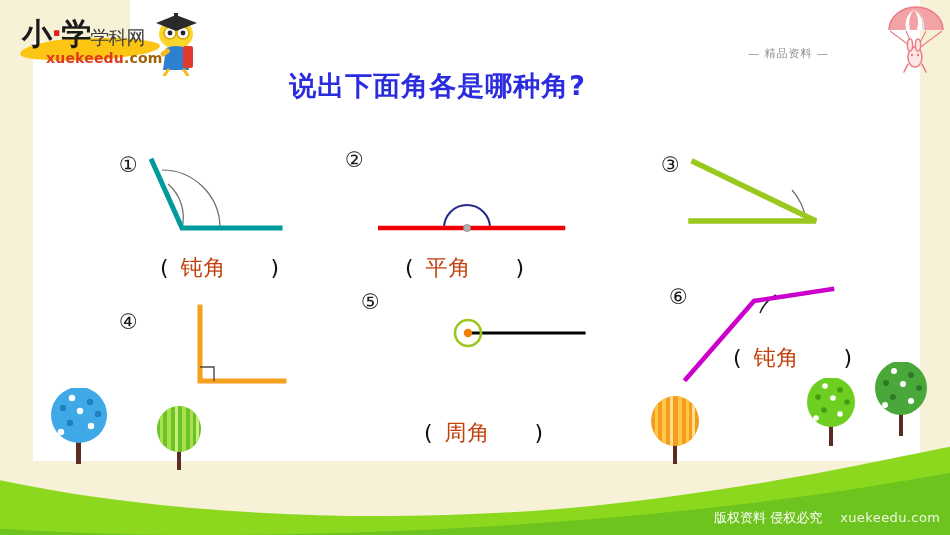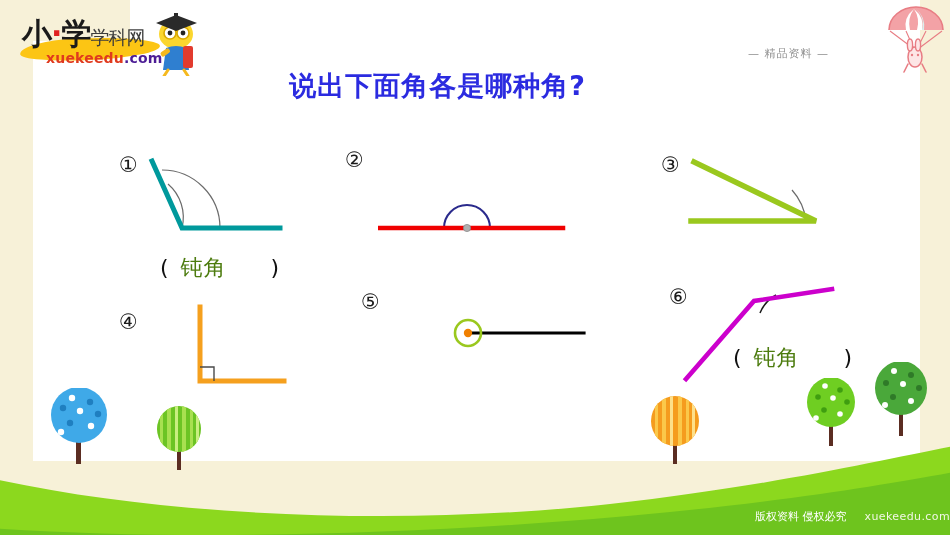--- a/index.html
+++ b/index.html
@@ -77,21 +77,21 @@
   .logo-cn .dot { color: #e02020; }
   .logo-cn .small { font-size: 19px; color: #3c3c3c; font-weight: normal;}
   .logo-url {
     position: absolute;
     left: 28px; top: 42px;
     font-size: 14px;
     font-weight: bold;
     color: #e03a1e;
     letter-spacing: 0.2px;
   }
-  .logo-url .dom { color: #4c1d95; }
+  .logo-url .dom { color: #a16207; }
   .mascot {
     position: absolute;
     left: 128px; top: 2px;
     width: 60px; height: 66px;
   }
 
   
   .watermark {
     position: absolute;
     left: 748px; top: 46px;
@@ -131,35 +131,35 @@
 
   
   .answer {
     position: absolute;
     font-size: 22px;
     color: #111111;
     white-space: nowrap;
     font-family: "DejaVu Sans", sans-serif;
   }
   .answer .word {
-    color: #4d7c0f;
+    color: #c2410c;
     padding: 0 10px 0 12px;
     letter-spacing: 1px;
   }
   .answer .paren { color: #111111; }
   .answer .gap { display: inline-block; width: 34px; }
 
   
   .fig { position: absolute; }
 
   
   .footer {
     position: absolute;
-    left: 755px; top: 509px;
-    font-size: 11px;
+    left: 714px; top: 509px;
+    font-size: 13px;
     color: #ffffff;
     white-space: nowrap;
   }
   .footer .site { margin-left: 18px; color: #f0f7e4; letter-spacing: 0.4px;}
 
   
   .tree { position: absolute; }
 </style>
 </head>
 <body>
@@ -321,20 +321,23 @@
   </div>
 
   <div class="num" style="left:345px; top:150px;">②</div>
   <div class="fig" style="left:378px; top:196px;">
     <svg width="190" height="40" viewBox="0 0 190 40">
       <path d="M66,32 A23,23 0 0 1 112,32" fill="none" stroke="#2a2a8c" stroke-width="2.1"></path>
       <line x1="2" y1="32" x2="185" y2="32" stroke="#f00000" stroke-width="4.5" stroke-linecap="square"></line>
       <circle cx="89" cy="32" r="3.6" fill="#b0b0b0" stroke="#8a8a8a" stroke-width="0.8"></circle>
     </svg>
   </div>
+  <div class="answer" style="left:405px; top:253px;">
+    <span class="paren">(</span><span class="word">平角</span><span class="gap"></span><span class="paren">)</span>
+  </div>
 
   <div class="num" style="left:661px; top:155px;">③</div>
   <div class="fig" style="left:688px; top:155px;">
     <svg width="140" height="80" viewBox="0 0 140 80">
       <path d="M118,66 A56,56 0 0 0 104,35" fill="none" stroke="#6b6b6b" stroke-width="1.2"></path>
       <path d="M6,7 L128,66 L3,66" fill="none" stroke="#9ac81e" stroke-width="5.5" stroke-linecap="square" stroke-linejoin="miter"></path>
     </svg>
   </div>
 
   <div class="num" style="left:119px; top:312px;">④</div>
@@ -346,20 +349,23 @@
   </div>
 
   <div class="num" style="left:361px; top:292px;">⑤</div>
   <div class="fig" style="left:448px; top:312px;">
     <svg width="140" height="42" viewBox="0 0 140 42">
       <line x1="20" y1="21" x2="136" y2="21" stroke="#000000" stroke-width="3.2" stroke-linecap="square"></line>
       <circle cx="20" cy="21" r="13" fill="none" stroke="#9ac81e" stroke-width="2.6"></circle>
       <circle cx="20" cy="21" r="4.2" fill="#f08000"></circle>
     </svg>
   </div>
+  <div class="answer" style="left:424px; top:418px;">
+    <span class="paren">(</span><span class="word">周角</span><span class="gap"></span><span class="paren">)</span>
+  </div>
 
   <div class="num" style="left:669px; top:287px;">⑥</div>
   <div class="fig" style="left:682px; top:283px;">
     <svg width="160" height="100" viewBox="0 0 160 100">
       <path d="M78,30 A36,36 0 0 1 94,12" fill="none" stroke="#1b1b1b" stroke-width="1.5"></path>
       <path d="M4,96 L72,18 L150,6" fill="none" stroke="#cc00cc" stroke-width="4.6" stroke-linecap="square" stroke-linejoin="miter"></path>
     </svg>
   </div>
   <div class="answer" style="left:733px; top:343px;">
     <span class="paren">(</span><span class="word">钝角</span><span class="gap"></span><span class="paren">)</span>

